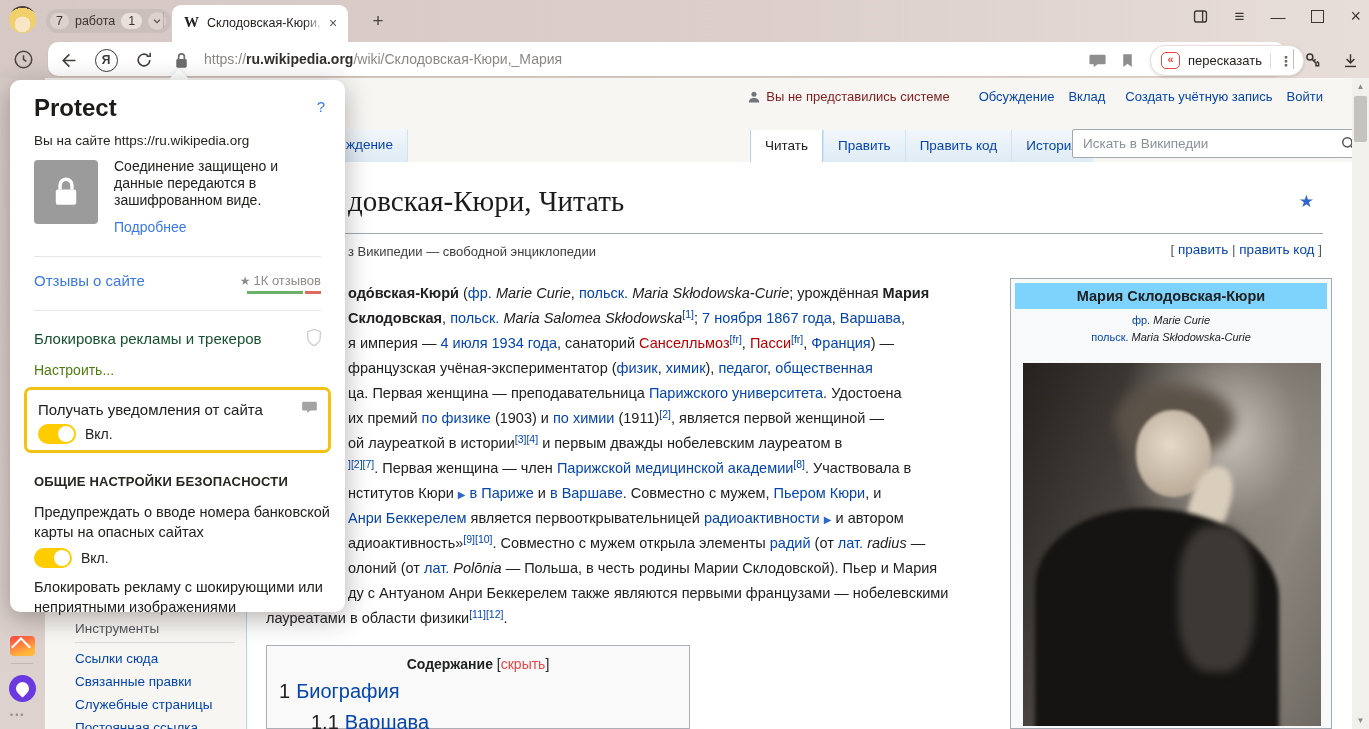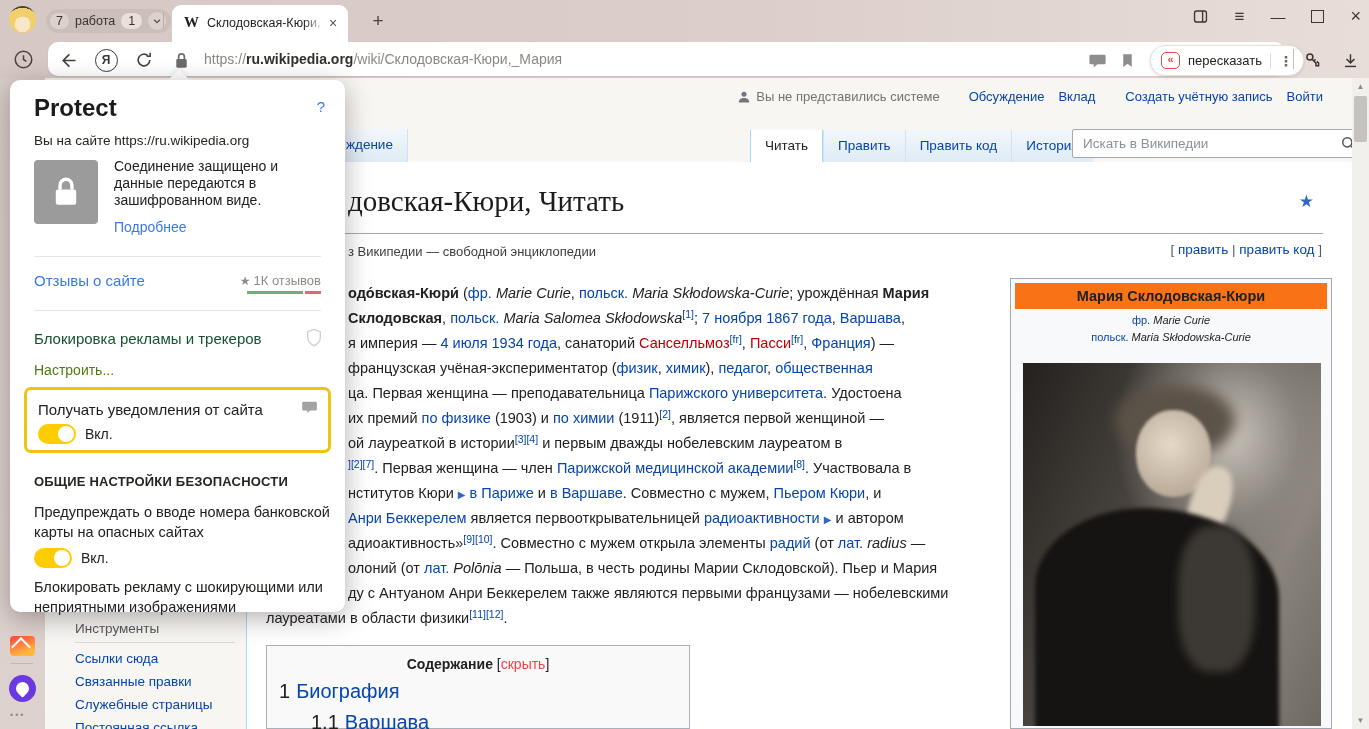--- a/index.html
+++ b/index.html
@@ -79,21 +79,21 @@
   .tg-label{font-size:14px;color:#21201e;}
   .hl-toggle{position:absolute;left:11px;top:34px;}
   .pp-section{position:absolute;left:24px;top:394px;font-size:13px;font-weight:bold;color:#262522;letter-spacing:.2px;}
   .pp-card{position:absolute;left:24px;top:422px;width:300px;line-height:20px;font-size:14.5px;color:#21201e;}
   .card-toggle{position:absolute;left:24px;top:468px;}
   .pp-shock{position:absolute;left:24px;top:497px;width:300px;line-height:20px;font-size:14.5px;color:#21201e;}
   
   .page{position:absolute;left:45px;top:78px;width:1307px;height:651px;background:#f7f6f3;}
   .content-bg{position:absolute;left:201px;top:84px;right:0;bottom:0;background:#fff;border-left:1px solid #a7d7f9;}
   .personal{position:absolute;top:11px;right:29px;display:flex;align-items:center;gap:15px;font-size:13px;}
-  .pstatus{color:#737373;display:flex;align-items:center;gap:5px;}
+  .pstatus{color:#7f1d1d;display:flex;align-items:center;gap:5px;}
   .plink{color:#0645ad;}
   .wtabs{position:absolute;left:705px;top:51px;display:flex;align-items:flex-end;height:33px;}
   .wtab{font-size:13.5px;color:#0645ad;padding:8px 14px 9px;background:linear-gradient(180deg,#f2f7fb 0%,#dfebf5 100%);
         border-left:1px solid #cfe3f2;white-space:nowrap;}
   .wtab.active{background:#fff;color:#202122;border-left:1px solid #a7d7f9;border-right:1px solid #a7d7f9;position:relative;z-index:2;}
   .partialtab{position:absolute;left:295px;top:51px;width:68px;height:33px;box-sizing:border-box;
         font-size:13.5px;color:#0645ad;padding:8px 10px 0 6px;background:linear-gradient(180deg,#f2f7fb,#dfebf5);
         border-right:1px solid #cfe3f2;}
   .searchbox{position:absolute;left:1027px;top:51px;width:294px;height:29px;background:#fff;border:1px solid #a2a9b1;
              border-radius:2px;box-sizing:border-box;display:flex;align-items:center;padding:0 8px;}
@@ -117,21 +117,21 @@
        box-sizing:border-box;padding-top:10px;}
   .toc-title{text-align:center;font-size:14px;color:#202122;}
   .toc-title b{font-weight:bold;}
   .toc-hide{color:#ef4444;}
   .toc-row{font-size:20px;margin:8px 0 0 12px;color:#202122;}
   .toc-row.lvl2{margin-left:44px;}
   .toc-lab{color:#0645ad;margin-left:6px;}
   
   .infobox{position:absolute;left:965px;top:200px;width:322px;height:451px;background:#f8f9fa;
            border:1px solid #a2a9b1;box-sizing:border-box;padding:4px;}
-  .ib-header{background:#f97316;text-align:center;font-weight:bold;font-size:14.5px;color:#202122;padding:5px 0;}
+  .ib-header{background:#7dd3fc;text-align:center;font-weight:bold;font-size:14.5px;color:#202122;padding:5px 0;}
   .ib-line{text-align:center;font-size:11px;margin-top:5px;color:#202122;}
   .ib-lang{color:#0645ad;}
   .ib-name{font-style:italic;}
   .photo{position:absolute;left:12px;top:84px;width:298px;height:363px;overflow:hidden;
          background:radial-gradient(150px 180px at 70% 20%,#c9c3bb 0%,rgba(150,144,136,.6) 45%,rgba(90,86,80,0) 78%),
                     linear-gradient(115deg,#24211e 0%,#49443f 38%,#8a847c 75%,#6e6962 100%);}
   .ph-hair{position:absolute;left:31%;top:6%;width:40%;height:20%;border-radius:50%;
            background:#5b5248;filter:blur(7px);}
   .ph-face{position:absolute;left:38%;top:13%;width:25%;height:24%;border-radius:48%;
            background:radial-gradient(circle at 45% 40%,#e6d9c8,#b5a693 85%);filter:blur(1.5px);}
@@ -170,21 +170,21 @@
     <div class="content-bg"></div>
 
     <div class="personal">
       <span class="pstatus">
         <svg width="14" height="14" viewBox="0 0 20 20">
             <circle cx="10" cy="6" r="3.6" fill="#72777d"></circle>
             <path d="M2.5 18c0-4.4 3.5-6.4 7.5-6.4s7.5 2 7.5 6.4z" fill="#72777d"></path>
           </svg>
         <span>Вы не представились системе</span>
       </span>
-      <span id="personal-links"><span class="plink" style="margin-left: 14px;">Обсуждение</span><span class="plink" style="margin-left: 14px;">Вклад</span><span class="plink" style="margin-left: 30px;">Создать учётную запись</span><span class="plink" style="margin-left: 14px;">Войти</span></span>
+      <span id="personal-links"><span class="plink" style="margin-left: 14px;">Обсуждение</span><span class="plink" style="margin-left: 14px;">Вклад</span><span class="plink" style="margin-left: 20px;">Создать учётную запись</span><span class="plink" style="margin-left: 14px;">Войти</span></span>
     </div>
 
     <div class="partialtab">ждение</div>
     <div class="wtabs" id="wiki-tabs">
         <div class="wtab active">Читать</div>
         <div class="wtab">Править</div>
         <div class="wtab">Править код</div>
         <div class="wtab">История</div>
       </div>
 

